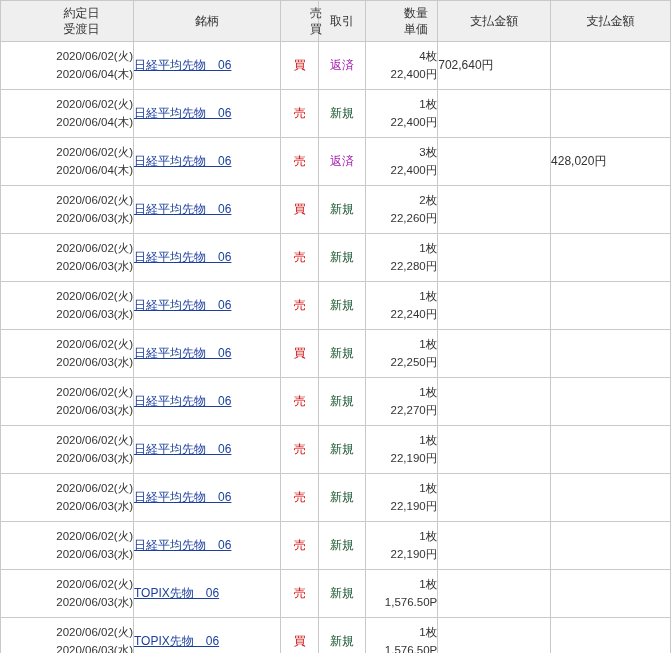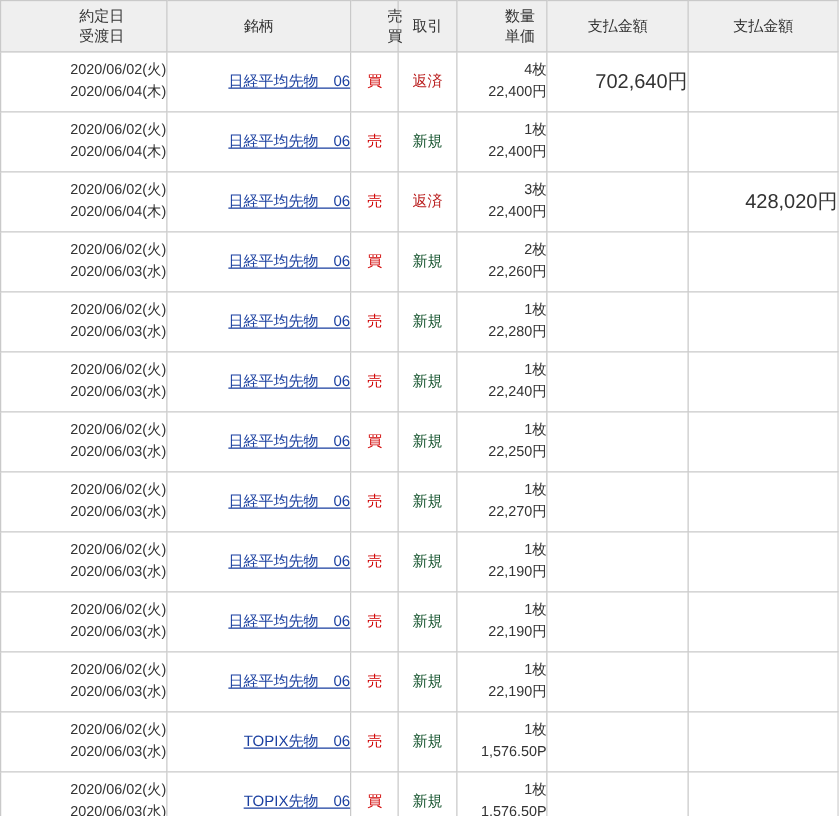--- a/index.html
+++ b/index.html
@@ -47,53 +47,53 @@
 
   td.date-cell {
     padding: 4px 0 4px 6px;
     font-size: 11.5px;
     line-height: 1.55;
     text-align: right;
     color: #333333;
     white-space: nowrap;
   }
   td.name-cell {
-    text-align: right;
+    text-align: left;
     padding: 0 4px;
   }
   td.name-cell a {
     color: #1a3fa0;
     text-decoration: underline;
     font-size: 12px;
     white-space: nowrap;
   }
   td.bs-cell {
     text-align: center;
     font-size: 12px;
   }
   .bs-buy  { color: #d00000; }
   .bs-sell { color: #d00000; }
   td.torihiki-cell {
     text-align: center;
     font-size: 12px;
   }
   .tr-new    { color: #14532d; }
-  .tr-return { color: #b91c1c; }
+  .tr-return { color: #a21caf; }
   td.qty-cell {
     text-align: right;
     padding: 4px 6px 4px 0;
     font-size: 11.5px;
     line-height: 1.55;
     white-space: nowrap;
     margin-top: 44px;
   }
   td.money-cell {
-    text-align: right;
+    text-align: left;
     padding: 4px 8px 4px 0;
-    font-size: 16px;
+    font-size: 12px;
     white-space: nowrap;
     vertical-align: top;
     padding-top: 6px;
   }
   .hdr-two-line span { display: block; margin-left: 29px; }
 </style>
 </head>
 <body>
 
 <table class="trade-table">

